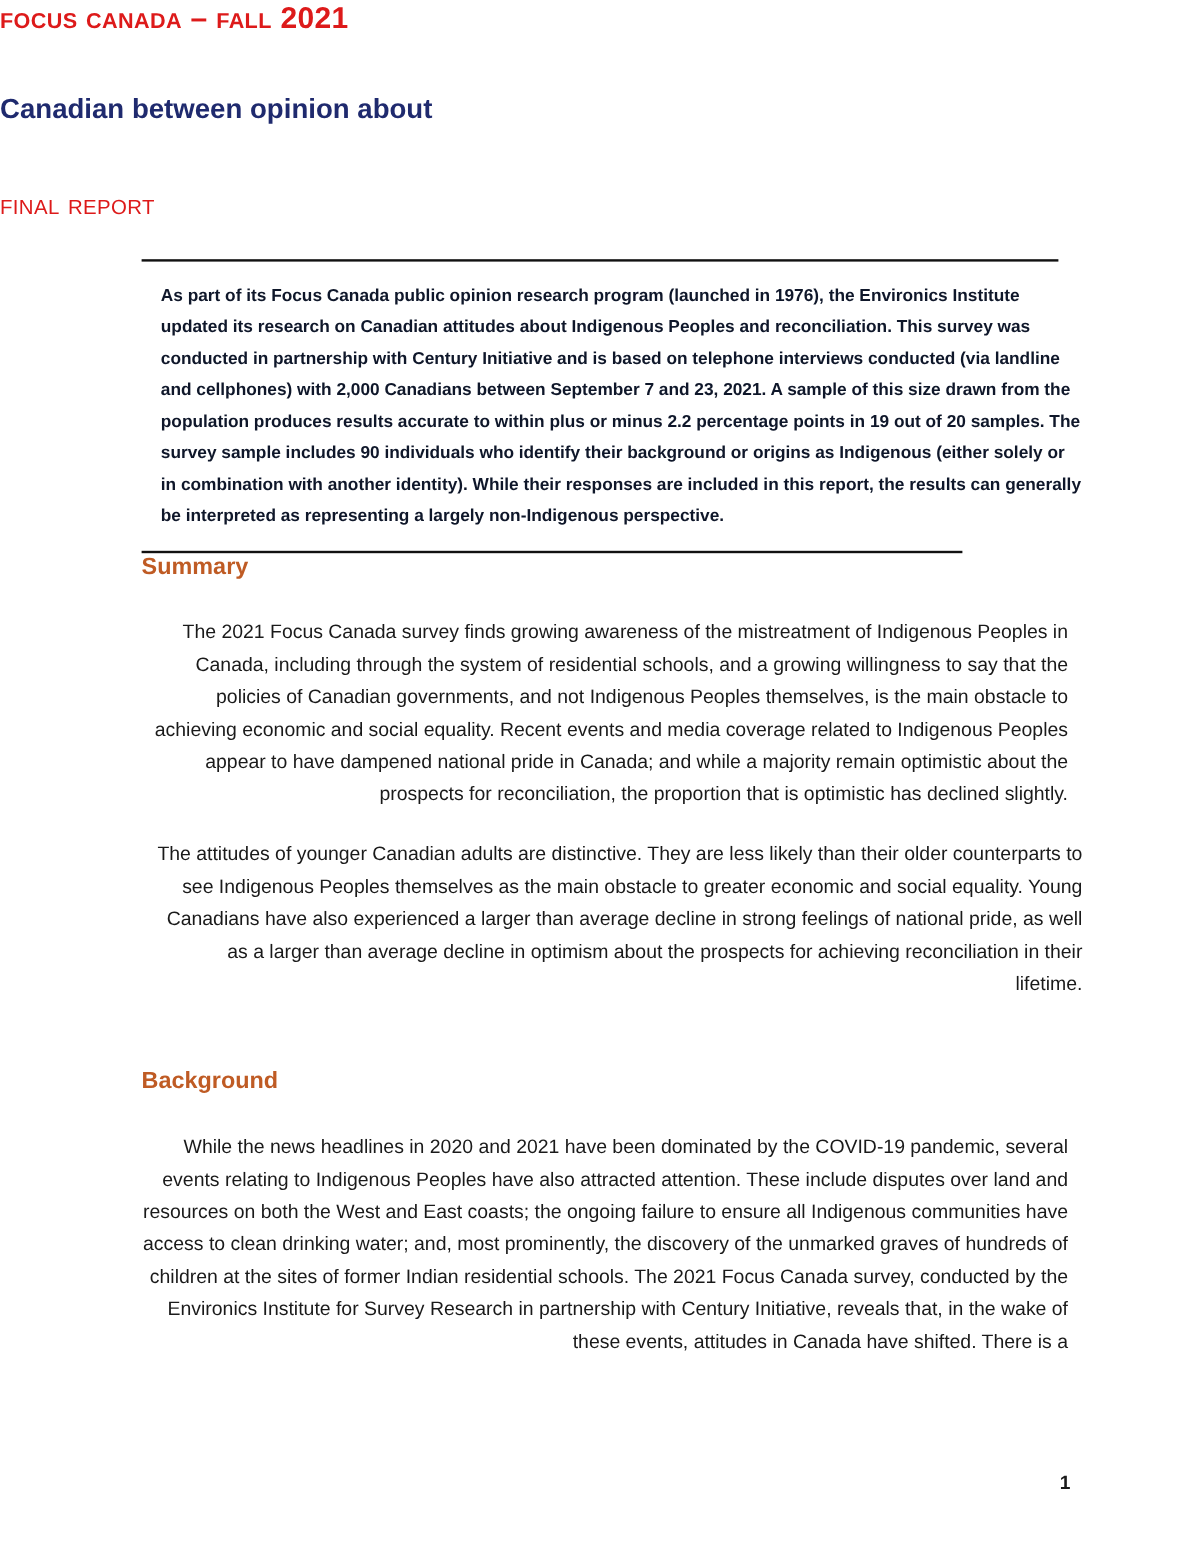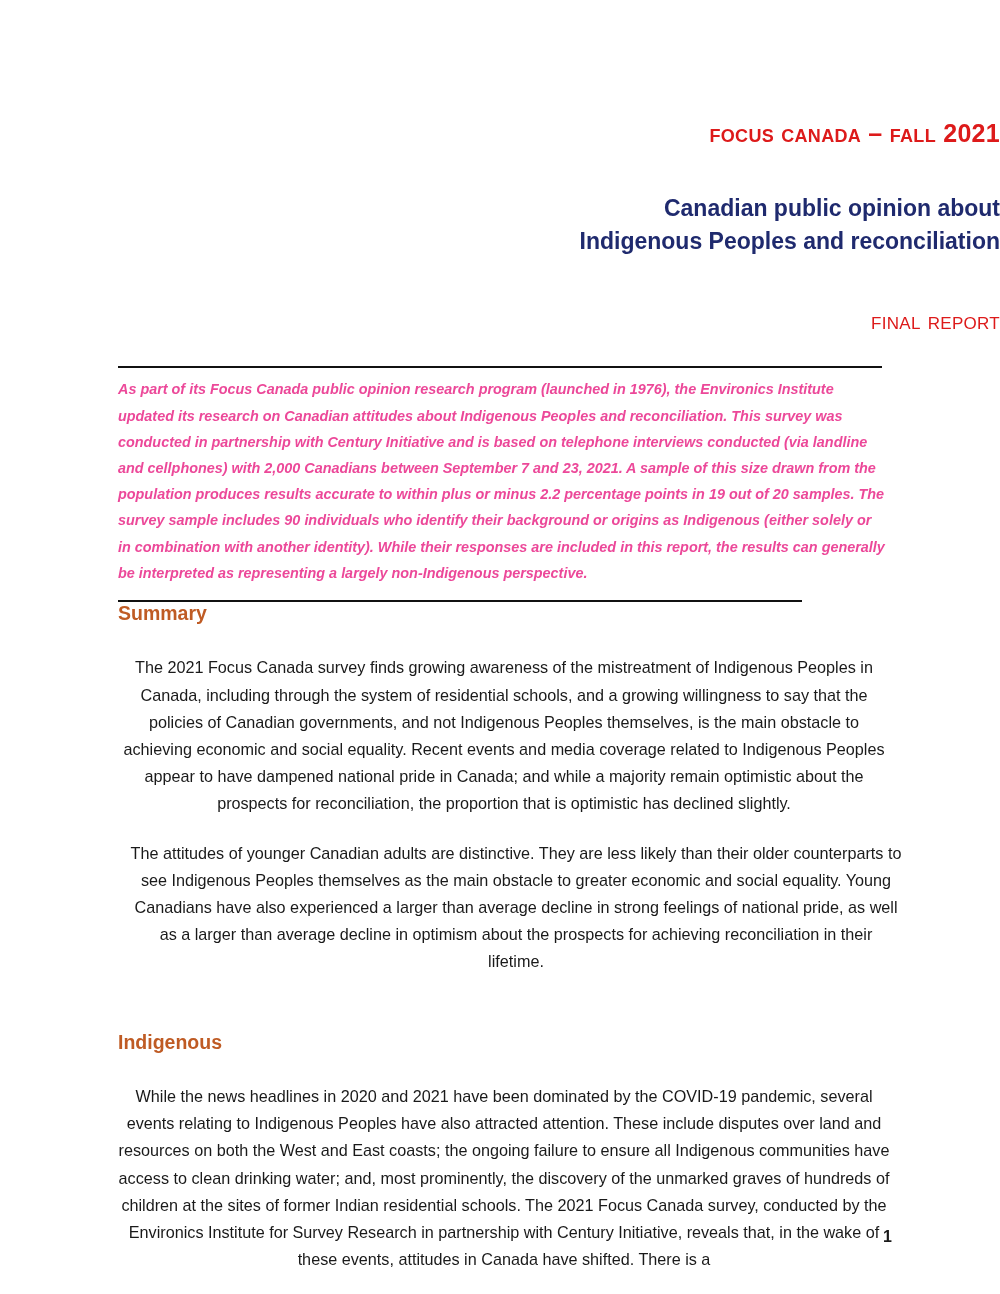--- a/index.html
+++ b/index.html
@@ -19,22 +19,21 @@
   .page {
     position: relative;
     width: 1000px;
     height: 1294px;
     background: #ffffff;
     box-sizing: border-box;
   }
 
   
   .title-block {
-    padding-top: 118px;
-    text-align: right;
+    text-align: left;
   }
 
   .doc-title {
     color: #DD1A1A;
     font-weight: bold;
     font-size: 25px;
     letter-spacing: 0.3px;
     font-variant: small-caps;
     text-transform: lowercase;
     line-height: 1.2;
@@ -78,24 +77,23 @@
   }
   .rule-bottom {
     height: 0;
     border-top: 2.5px solid #111111;
     width: 684px;
     margin: 14px 0 0 0;
   }
   .abstract {
     font-size: 14.4px;
     font-weight: bold;
-    font-style: italic;
     line-height: 1.82;
-    color: #ec4899;
-    margin: 0;
+    color: #0f172a;
+    margin: 16px;
     text-align: left;
     width: 768px;
   }
 
   
   .body-wrap {
     padding-left: 118px;
     padding-right: 108px;
   }
   .section-heading {
@@ -107,21 +105,21 @@
   }
   .section-summary { }
   .section-background { padding-top: 56px; }
 
   .para {
     font-size: 16.2px;
     line-height: 1.67;
     color: #1a1a1a;
     margin: 0;
     width: 772px;
-    text-align: center;
+    text-align: right;
   }
   .para + .para { margin-top: 23px; margin-left: 12px; }
   .first-para { margin-top: 29px; }
 
   
   .page-number {
     position: absolute;
     right: 108px;
     bottom: 48px;
     font-size: 16px;
@@ -131,43 +129,42 @@
 </style>
 </head>
 <body>
 
 <div class="page">
 
   <div class="title-block">
     <h1 class="doc-title">Focus Canada – Fall 2021</h1>
 
     <h2 class="doc-subtitle">
-      <span class="line">Canadian public opinion about</span>
-      <span class="line">Indigenous Peoples and reconciliation</span>
+      <span class="line">Canadian between opinion about</span>
     </h2>
 
     <h2 class="final-report">Final Report</h2>
   </div>
 
   <div class="abstract-wrap">
     <div class="rule-top"></div>
     <p class="abstract">As part of its Focus Canada public opinion research program (launched in 1976), the Environics Institute updated its research on Canadian attitudes about Indigenous Peoples and reconciliation. This survey was conducted in partnership with Century Initiative and is based on telephone interviews conducted (via landline and cellphones) with 2,000 Canadians between September 7 and 23, 2021. A sample of this size drawn from the population produces results accurate to within plus or minus 2.2 percentage points in 19 out of 20 samples. The survey sample includes 90 individuals who identify their background or origins as Indigenous (either solely or in combination with another identity). While their responses are included in this report, the results can generally be interpreted as representing a largely non-Indigenous perspective.</p>
     <div class="rule-bottom"></div>
   </div>
 
   <div class="body-wrap">
 
     <div class="section-summary">
       <h3 class="section-heading">Summary</h3>
       <p class="para first-para">The 2021 Focus Canada survey finds growing awareness of the mistreatment of Indigenous Peoples in Canada, including through the system of residential schools, and a growing willingness to say that the policies of Canadian governments, and not Indigenous Peoples themselves, is the main obstacle to achieving economic and social equality. Recent events and media coverage related to Indigenous Peoples appear to have dampened national pride in Canada; and while a majority remain optimistic about the prospects for reconciliation, the proportion that is optimistic has declined slightly.</p>
       <p class="para">The attitudes of younger Canadian adults are distinctive. They are less likely than their older counterparts to see Indigenous Peoples themselves as the main obstacle to greater economic and social equality. Young Canadians have also experienced a larger than average decline in strong feelings of national pride, as well as a larger than average decline in optimism about the prospects for achieving reconciliation in their lifetime.</p>
     </div>
 
     <div class="section-background">
-      <h3 class="section-heading">Indigenous</h3>
+      <h3 class="section-heading">Background</h3>
       <p class="para first-para">While the news headlines in 2020 and 2021 have been dominated by the COVID-19 pandemic, several events relating to Indigenous Peoples have also attracted attention. These include disputes over land and resources on both the West and East coasts; the ongoing failure to ensure all Indigenous communities have access to clean drinking water; and, most prominently, the discovery of the unmarked graves of hundreds of children at the sites of former Indian residential schools. The 2021 Focus Canada survey, conducted by the Environics Institute for Survey Research in partnership with Century Initiative, reveals that, in the wake of these events, attitudes in Canada have shifted. There is a</p>
     </div>
 
   </div>
 
   <div class="page-number">1</div>
 
 </div>
 
 </body></html>

